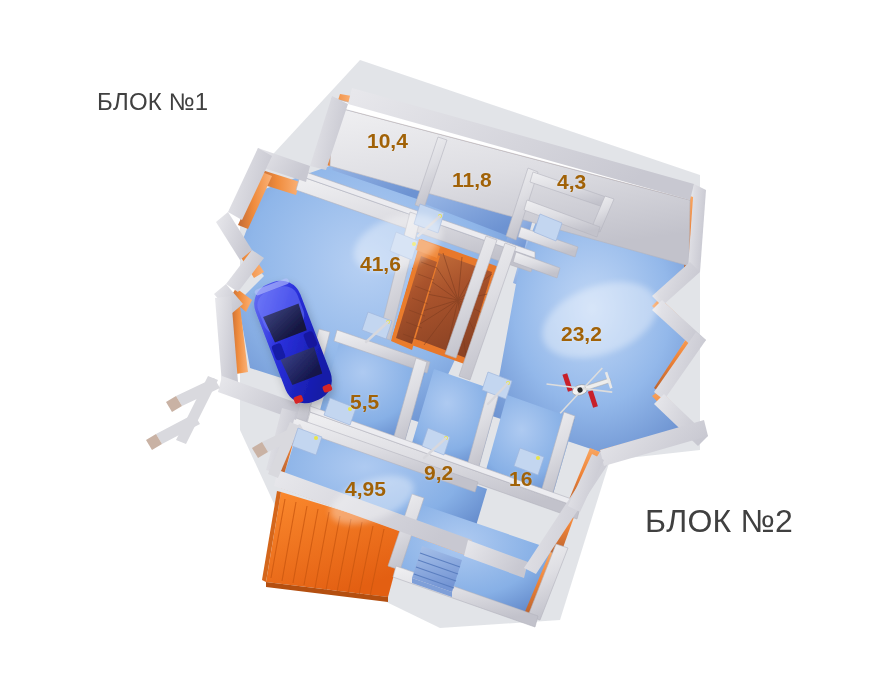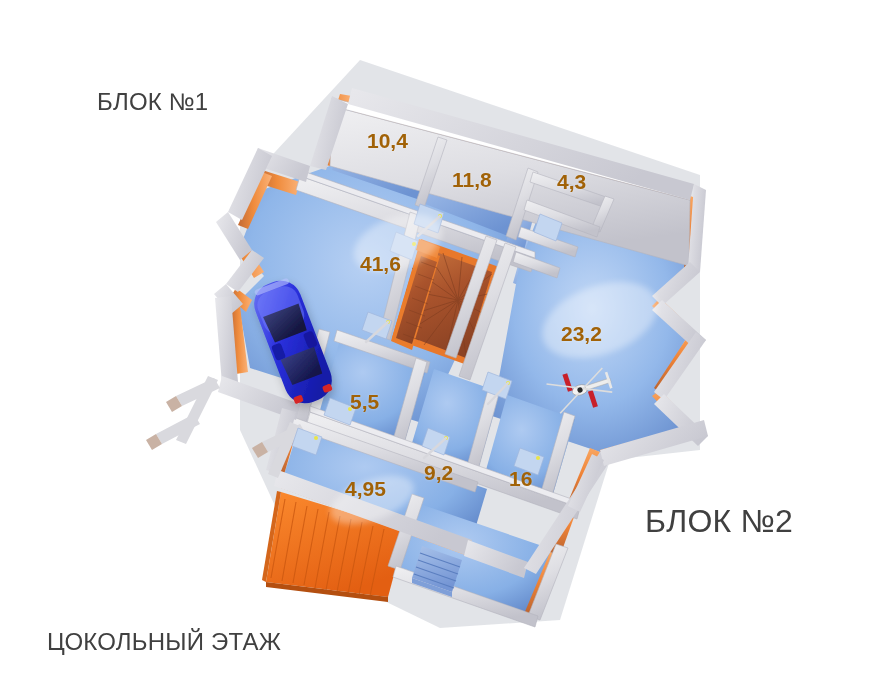--- a/index.html
+++ b/index.html
@@ -422,15 +422,14 @@
   <div class="area" style="left:557px;top:170px;">4,3</div>
   <div class="area" style="left:325px;top:252px;margin-left:35px;">41,6</div>
   <div class="area" style="left:561px;top:322px;">23,2</div>
   <div class="area" style="left:350px;top:390px;">5,5</div>
   <div class="area" style="left:424px;top:421px;margin-top:40px;">9,2</div>
   <div class="area" style="left:345px;top:477px;">4,95</div>
   <div class="area" style="left:509px;top:467px;">16</div>
 
   <div class="caption" id="cap-block1">БЛОК №1</div>
   <div class="caption" id="cap-block2">БЛОК №2</div>
-  <div class="caption" id="cap-floor">ЦОКОЛЬНЫЙ ЭТАЖ</div>
 
 </div>
 
 </body></html>

